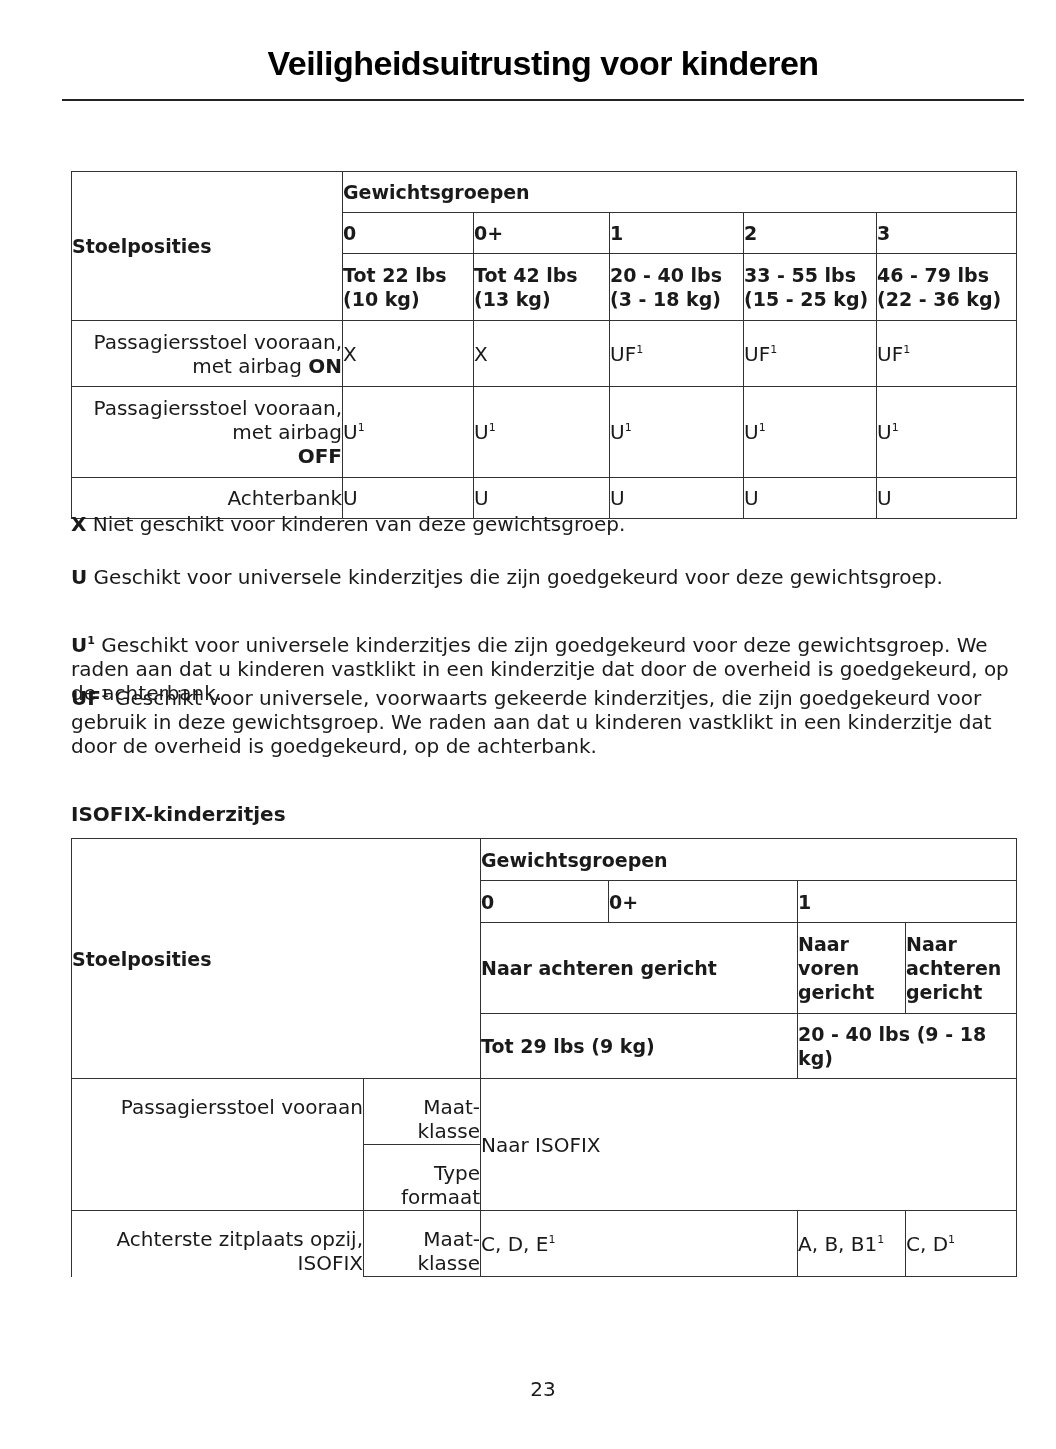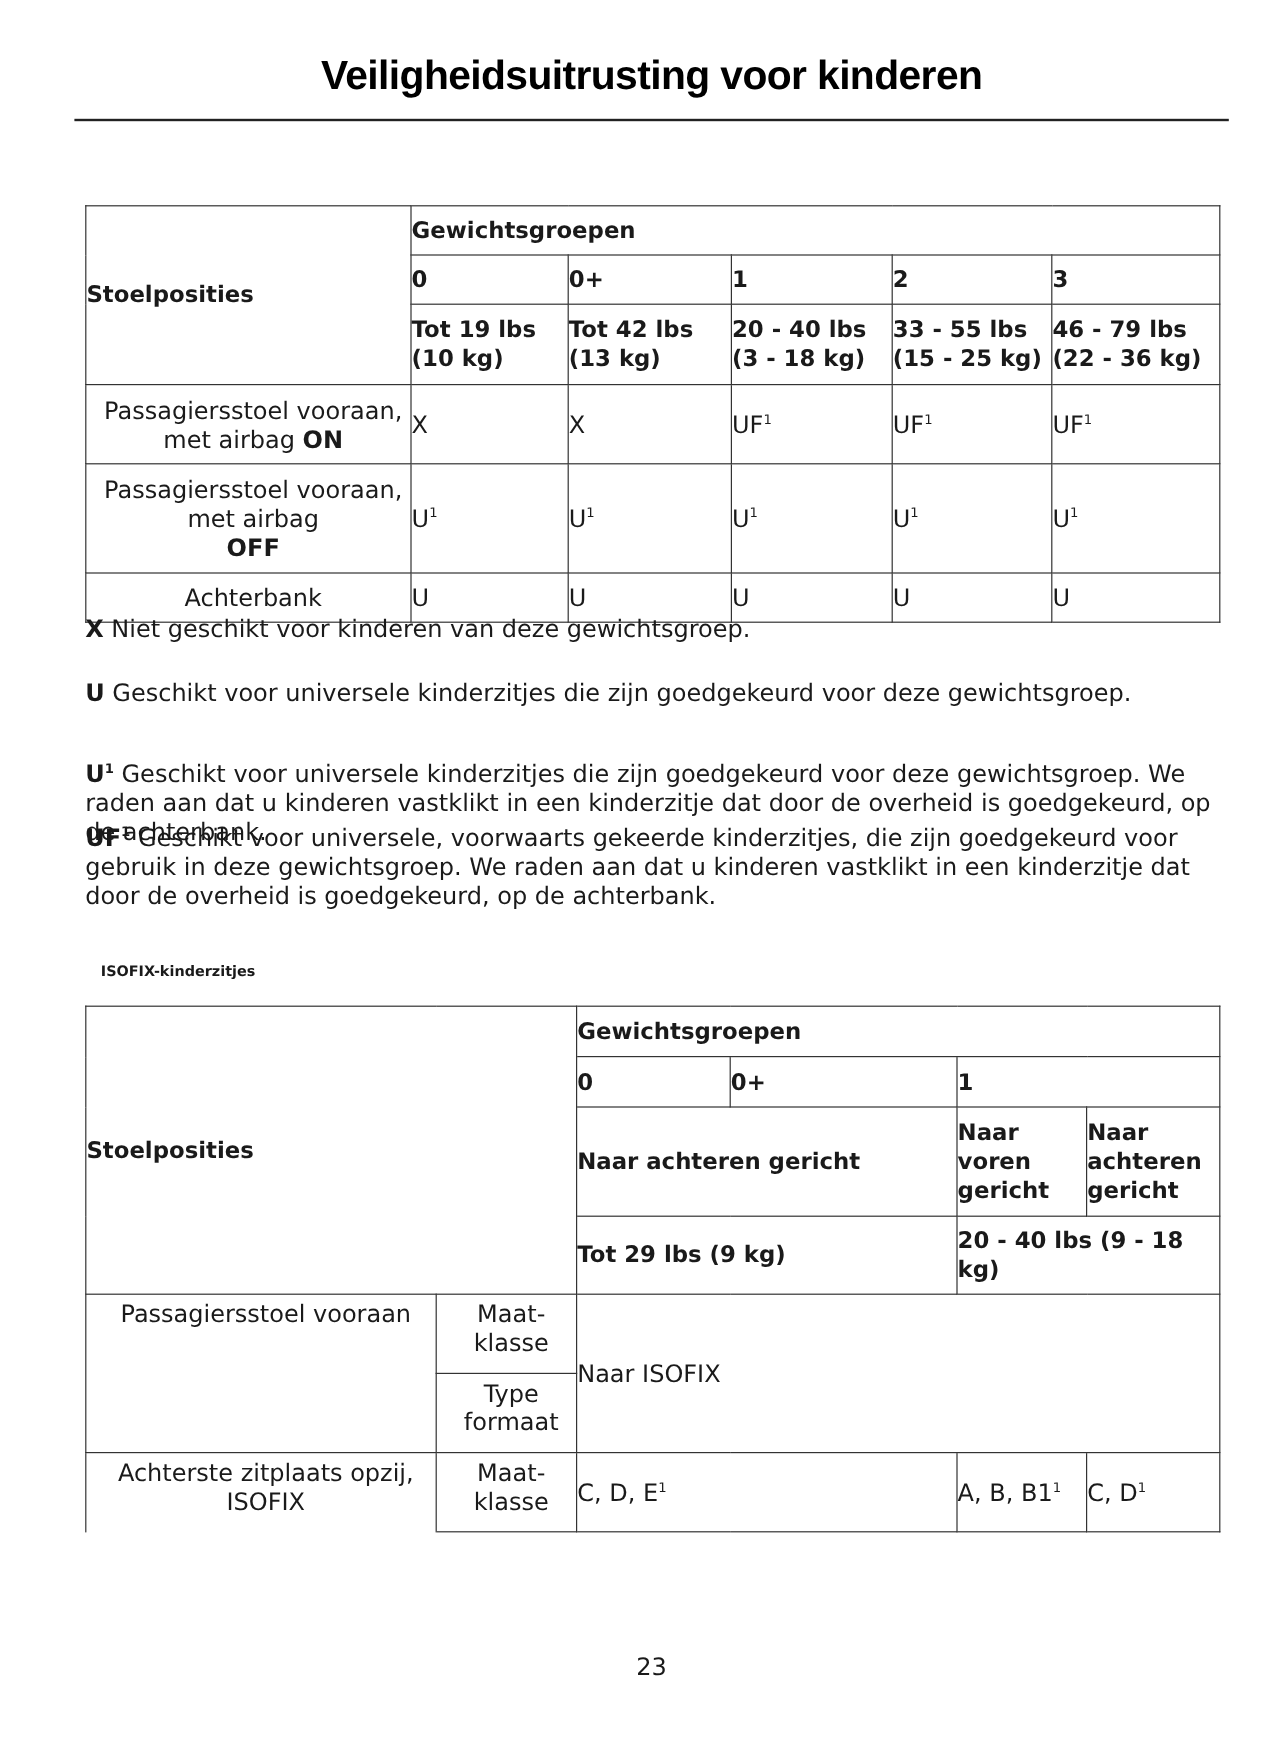--- a/index.html
+++ b/index.html
@@ -17,31 +17,31 @@
     position: absolute; left: 62px; top: 99px; width: 962px; height: 2px; background: #222;
   }
   table {
     border-collapse: collapse; position: absolute; table-layout: fixed;
   }
   td {
     border: 1.5px solid #333; padding: 0; vertical-align: middle; text-align: left;
     font-size: 20px; line-height: 24px;
   }
   .hd { font-weight: bold; font-size: 19px; }
-  .left { text-align: center; padding-left: 8px; }
-  .top { vertical-align: top; padding-top: 4px; }
+  .left { text-align: right; padding-left: 8px; }
+  .top { vertical-align: top; padding-top: 16px; }
   sup { font-size: 11px; vertical-align: 8px; line-height: 0; }
 
   #t1 { left: 71px; top: 171px; width: 945px; }
   #t2 { left: 71px; top: 838px; width: 945px; }
 
   .legend { position: absolute; left: 71px; width: 950px; font-size: 20px; line-height: 24px; }
   .legend b { font-weight: bold; }
   .section-heading {
-    position: absolute; left: 84px; top: 802px; font-weight: bold; font-size: 12px;
+    position: absolute; left: 71px; top: 802px; font-weight: bold; font-size: 20px;
   }
   .page-number {
     position: absolute; left: 0; width: 1086px; top: 1377px; text-align: center; font-size: 20px;
   }
   .open-bottom td.nb { border-bottom: none; }
 </style>
 </head>
 <body>
 
 <div class="page-title">Veiligheidsuitrusting voor kinderen</div>
@@ -62,21 +62,21 @@
     <td colspan="5" class="hd">Gewichtsgroepen</td>
   </tr>
   <tr style="height:41px">
     <td class="hd">0</td>
     <td class="hd">0+</td>
     <td class="hd">1</td>
     <td class="hd">2</td>
     <td class="hd">3</td>
   </tr>
   <tr style="height:67px">
-    <td class="hd"><span>Tot 19 lbs</span><br><span>(10 kg)</span></td>
+    <td class="hd"><span>Tot 22 lbs</span><br><span>(10 kg)</span></td>
     <td class="hd"><span>Tot 42 lbs</span><br><span>(13 kg)</span></td>
     <td class="hd"><span>20 - 40 lbs</span><br><span>(3 - 18 kg)</span></td>
     <td class="hd"><span>33 - 55 lbs</span><br><span>(15 - 25 kg)</span></td>
     <td class="hd"><span>46 - 79 lbs</span><br><span>(22 - 36 kg)</span></td>
   </tr>
   <tr style="height:66px">
     <td class="left"><span>Passagiersstoel vooraan, met airbag</span> <b>ON</b></td>
     <td><span>X</span><sup></sup></td>
     <td><span>X</span><sup></sup></td>
     <td><span>UF</span><sup>1</sup></td>

